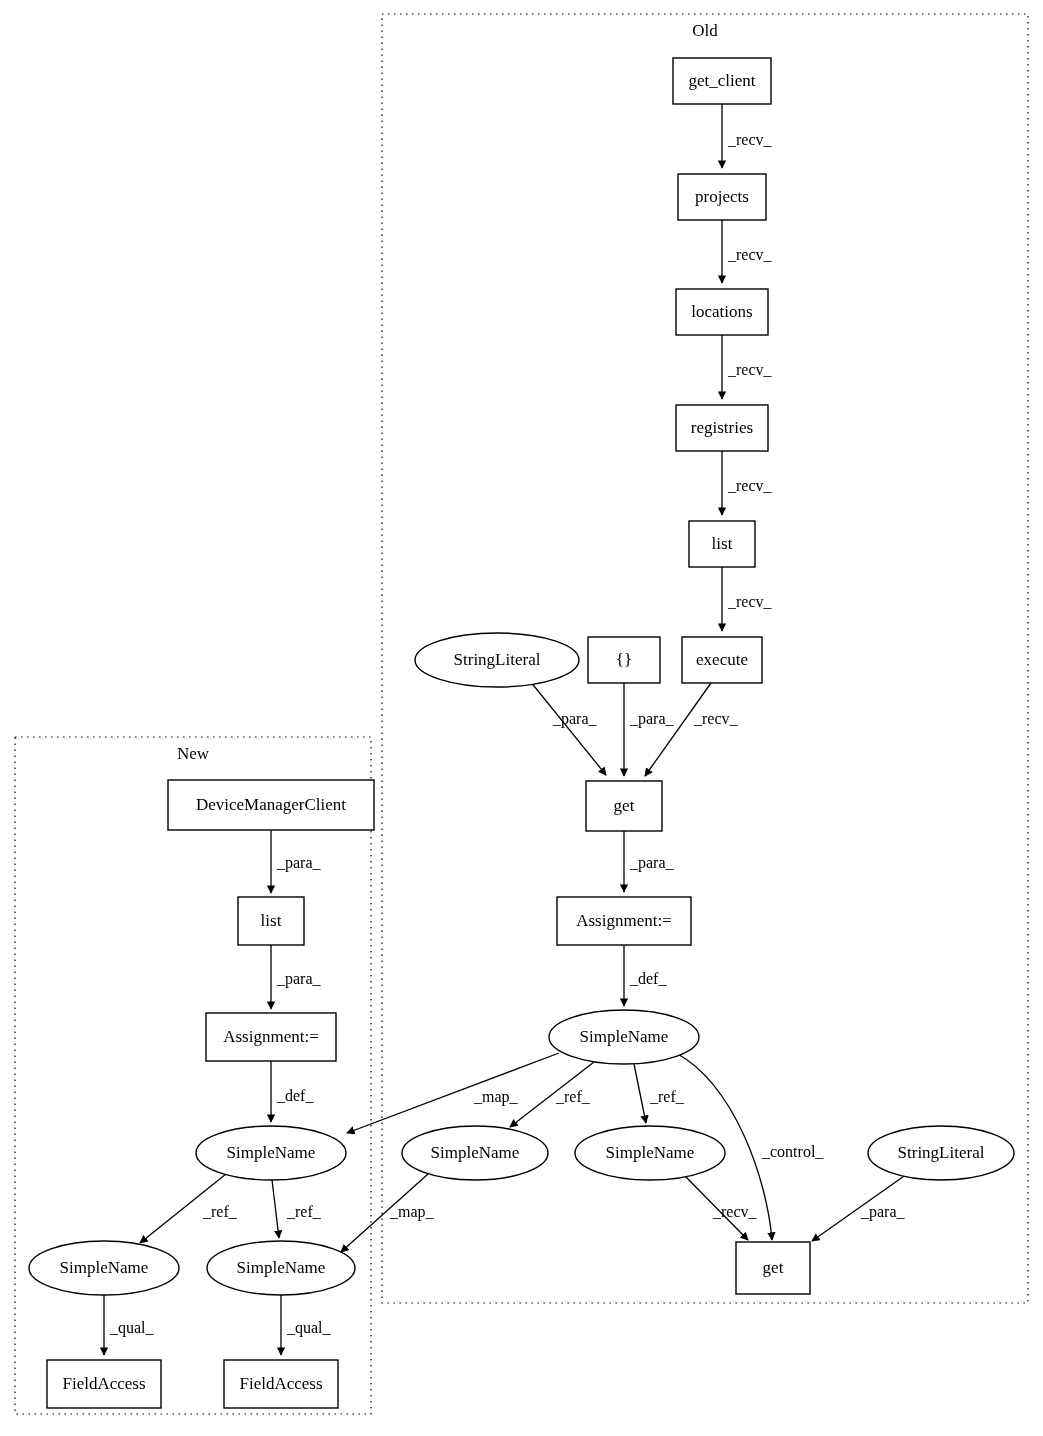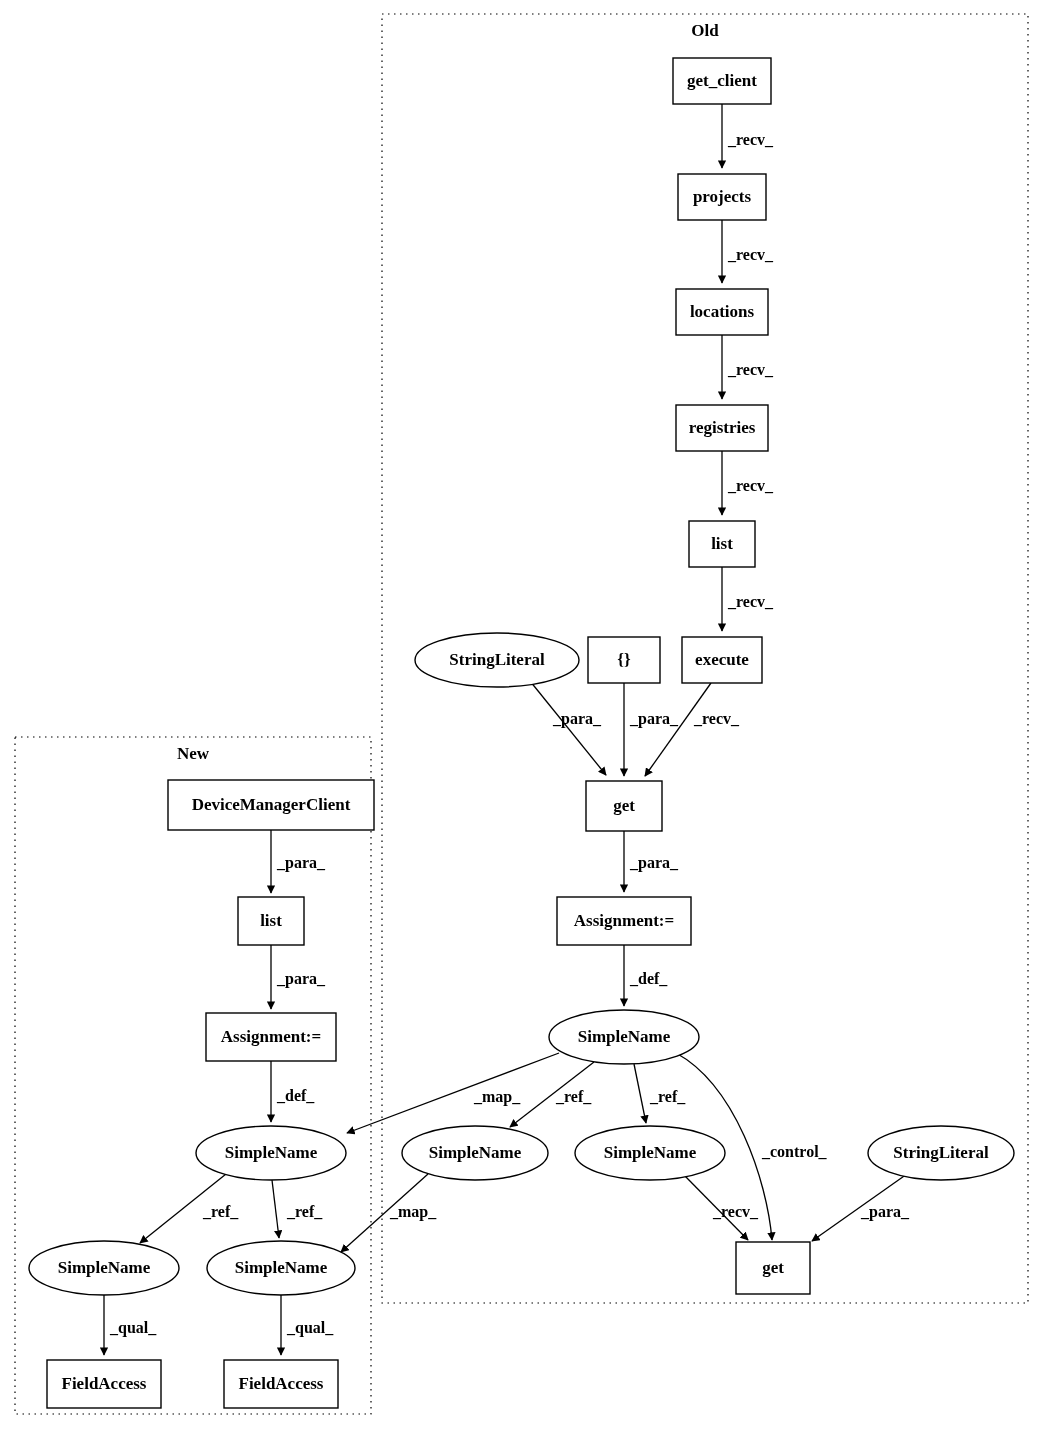--- a/index.html
+++ b/index.html
@@ -6,21 +6,20 @@
     margin: 0;
     padding: 0;
     background: #ffffff;
   }
   #canvas {
     position: relative;
     width: 1043px;
     height: 1436px;
     background: #ffffff;
     font-family: "Liberation Serif", "DejaVu Serif", serif;
-    font-weight: bold;
   }
   svg#graph {
     position: absolute;
     top: 0;
     left: 0;
     width: 1043px;
     height: 1436px;
     display: block;
   }
   .node-shape {

